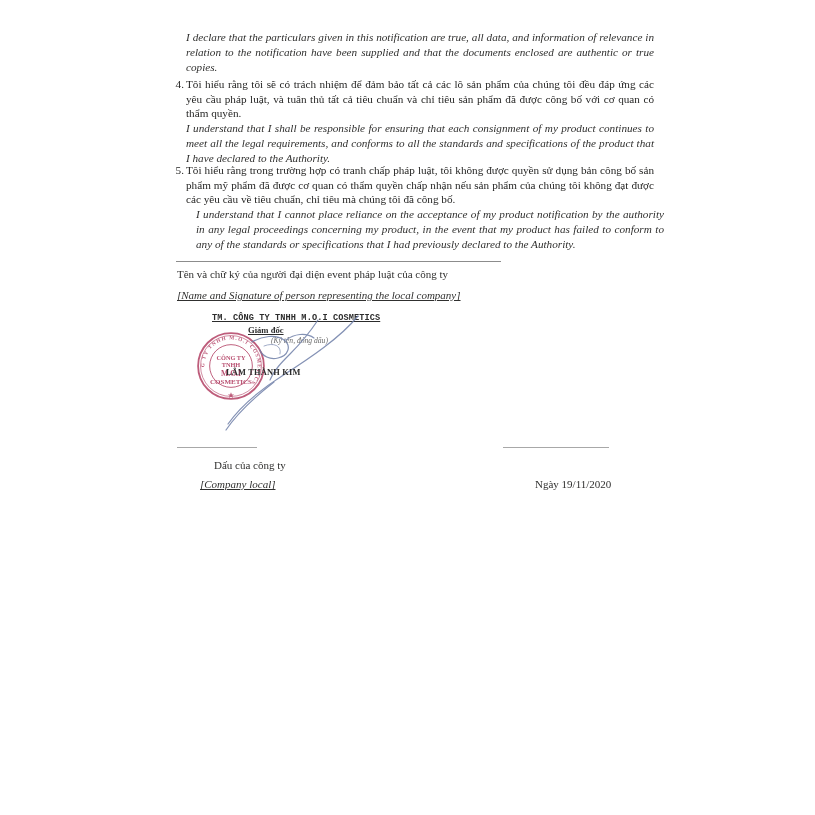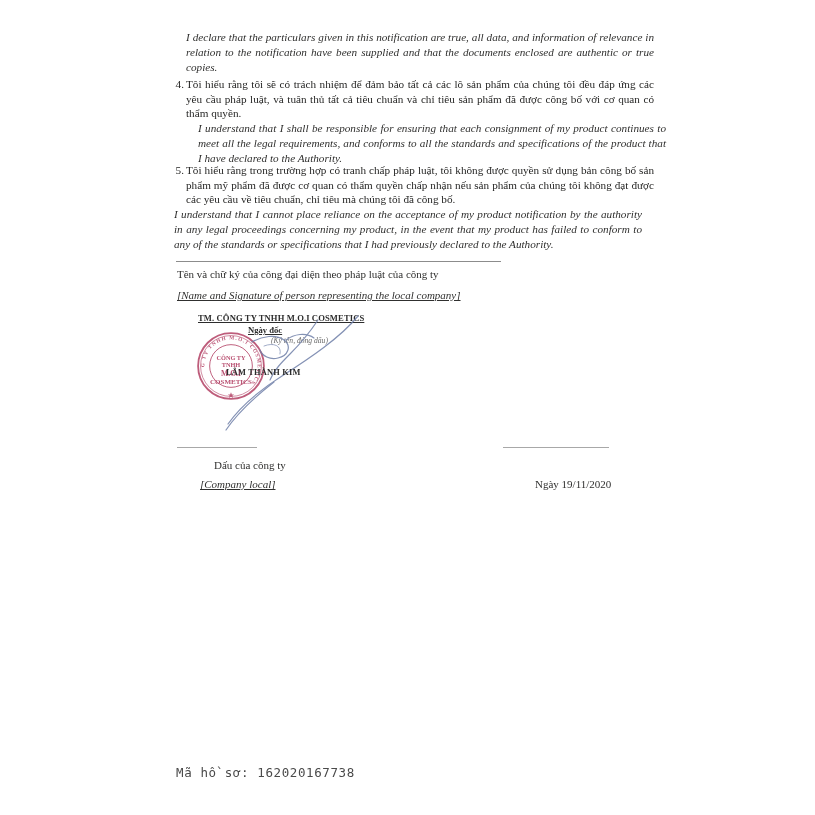--- a/index.html
+++ b/index.html
@@ -132,38 +132,38 @@
 
 <div class="page">
 
   <div class="para it" style="left:186px; top:30px; width:468px;">I declare that the particulars given in this notification are true, all data, and information of relevance in relation to the notification have been supplied and that the documents enclosed are authentic or true copies.</div>
 
   <div class="numitem" style="left:186px; top:77px; width:468px;">
     <span class="num">4.</span>
     <span>Tôi hiểu rằng tôi sẽ có trách nhiệm để đảm bảo tất cả các lô sản phẩm của chúng tôi đều đáp ứng các yêu cầu pháp luật, và tuân thủ tất cả tiêu chuẩn và chỉ tiêu sản phẩm đã được công bố với cơ quan có thẩm quyền.</span>
   </div>
 
-  <div class="para it" style="left:198px; top:121px; width:468px;">I understand that I shall be responsible for ensuring that each consignment of my product continues to meet all the legal requirements, and conforms to all the standards and specifications of the product that I have declared to the Authority.</div>
+  <div class="para it" style="left:186px; top:121px; width:468px;">I understand that I shall be responsible for ensuring that each consignment of my product continues to meet all the legal requirements, and conforms to all the standards and specifications of the product that I have declared to the Authority.</div>
 
   <div class="numitem" style="left:186px; top:163px; width:468px;">
     <span class="num">5.</span>
     <span>Tôi hiểu rằng trong trường hợp có tranh chấp pháp luật, tôi không được quyền sử dụng bản công bố sản phẩm mỹ phẩm đã được cơ quan có thẩm quyền chấp nhận nếu sản phẩm của chúng tôi không đạt được các yêu cầu về tiêu chuẩn, chỉ tiêu mà chúng tôi đã công bố.</span>
   </div>
 
-  <div class="para it" style="left:174px; top:207px; width:468px;">I understand that I cannot place reliance on the acceptance of my product notification by the authority in any legal proceedings concerning my product, in the event that my product has failed to conform to any of the standards or specifications that I had previously declared to the Authority.</div>
+  <div class="para it" style="left:196px; top:207px; width:468px;">I understand that I cannot place reliance on the acceptance of my product notification by the authority in any legal proceedings concerning my product, in the event that my product has failed to conform to any of the standards or specifications that I had previously declared to the Authority.</div>
 
   <div class="rule" style="left:176px; top:261px; width:325px;"></div>
 
-  <div class="lbl" style="left:177px; top:268px;">Tên và chữ ký của công đại diện theo pháp luật của công ty</div>
+  <div class="lbl" style="left:177px; top:268px;">Tên và chữ ký của người đại diện event pháp luật của công ty</div>
 
   <div class="lbl it" style="left:177px; top:289px;">[Name and Signature of person representing the local company]</div>
 
-  <div class="sig-head" style="left:198px; top:313px;">TM. CÔNG TY TNHH M.O.I COSMETICS</div>
-
-  <div class="sig-title" style="left:248px; top:325px;">Ngày đốc</div>
+  <div class="sig-head" style="left:212px; top:313px;font-family:Liberation Mono, monospace;">TM. CÔNG TY TNHH M.O.I COSMETICS</div>
+
+  <div class="sig-title" style="left:248px; top:325px;">Giám đốc</div>
 
   <div class="sig-sub" style="left:239px; top:336px;">(Ký tên, đóng dấu)</div>
 
   <div class="stamp-wrap">
     <svg width="70" height="70" viewBox="0 0 100 100" aria-hidden="true">
       <defs>
         <path id="stamparc" d="M 50,50 m -38,0 a 38,38 0 1,1 76,0 a 38,38 0 1,1 -76,0"></path>
         <path id="stamparc2" d="M 50,50 m -38,0 a 38,38 0 1,0 76,0 a 38,38 0 1,0 -76,0"></path>
       </defs>
       <g opacity="0.82" fill="none" stroke="#b03a5f">
@@ -208,15 +208,14 @@
 
   <div class="rule thin" style="left:177px; top:447px; width:80px;"></div>
   <div class="rule thin" style="left:503px; top:447px; width:106px;"></div>
 
   <div class="lbl" style="left:178px; top:459px;margin-left:36px;">Dấu của công ty</div>
 
   <div class="lbl it" style="left:200px; top:478px;">[Company local]</div>
 
   <div class="lbl" style="left:487px; top:478px;margin-left:48px;">Ngày 19/11/2020</div>
 
-  <div class="footer-code" style="left:176px; top:765px;">Mã hồ sơ: 162020167738</div>
 
 </div>
 
 </body></html>

